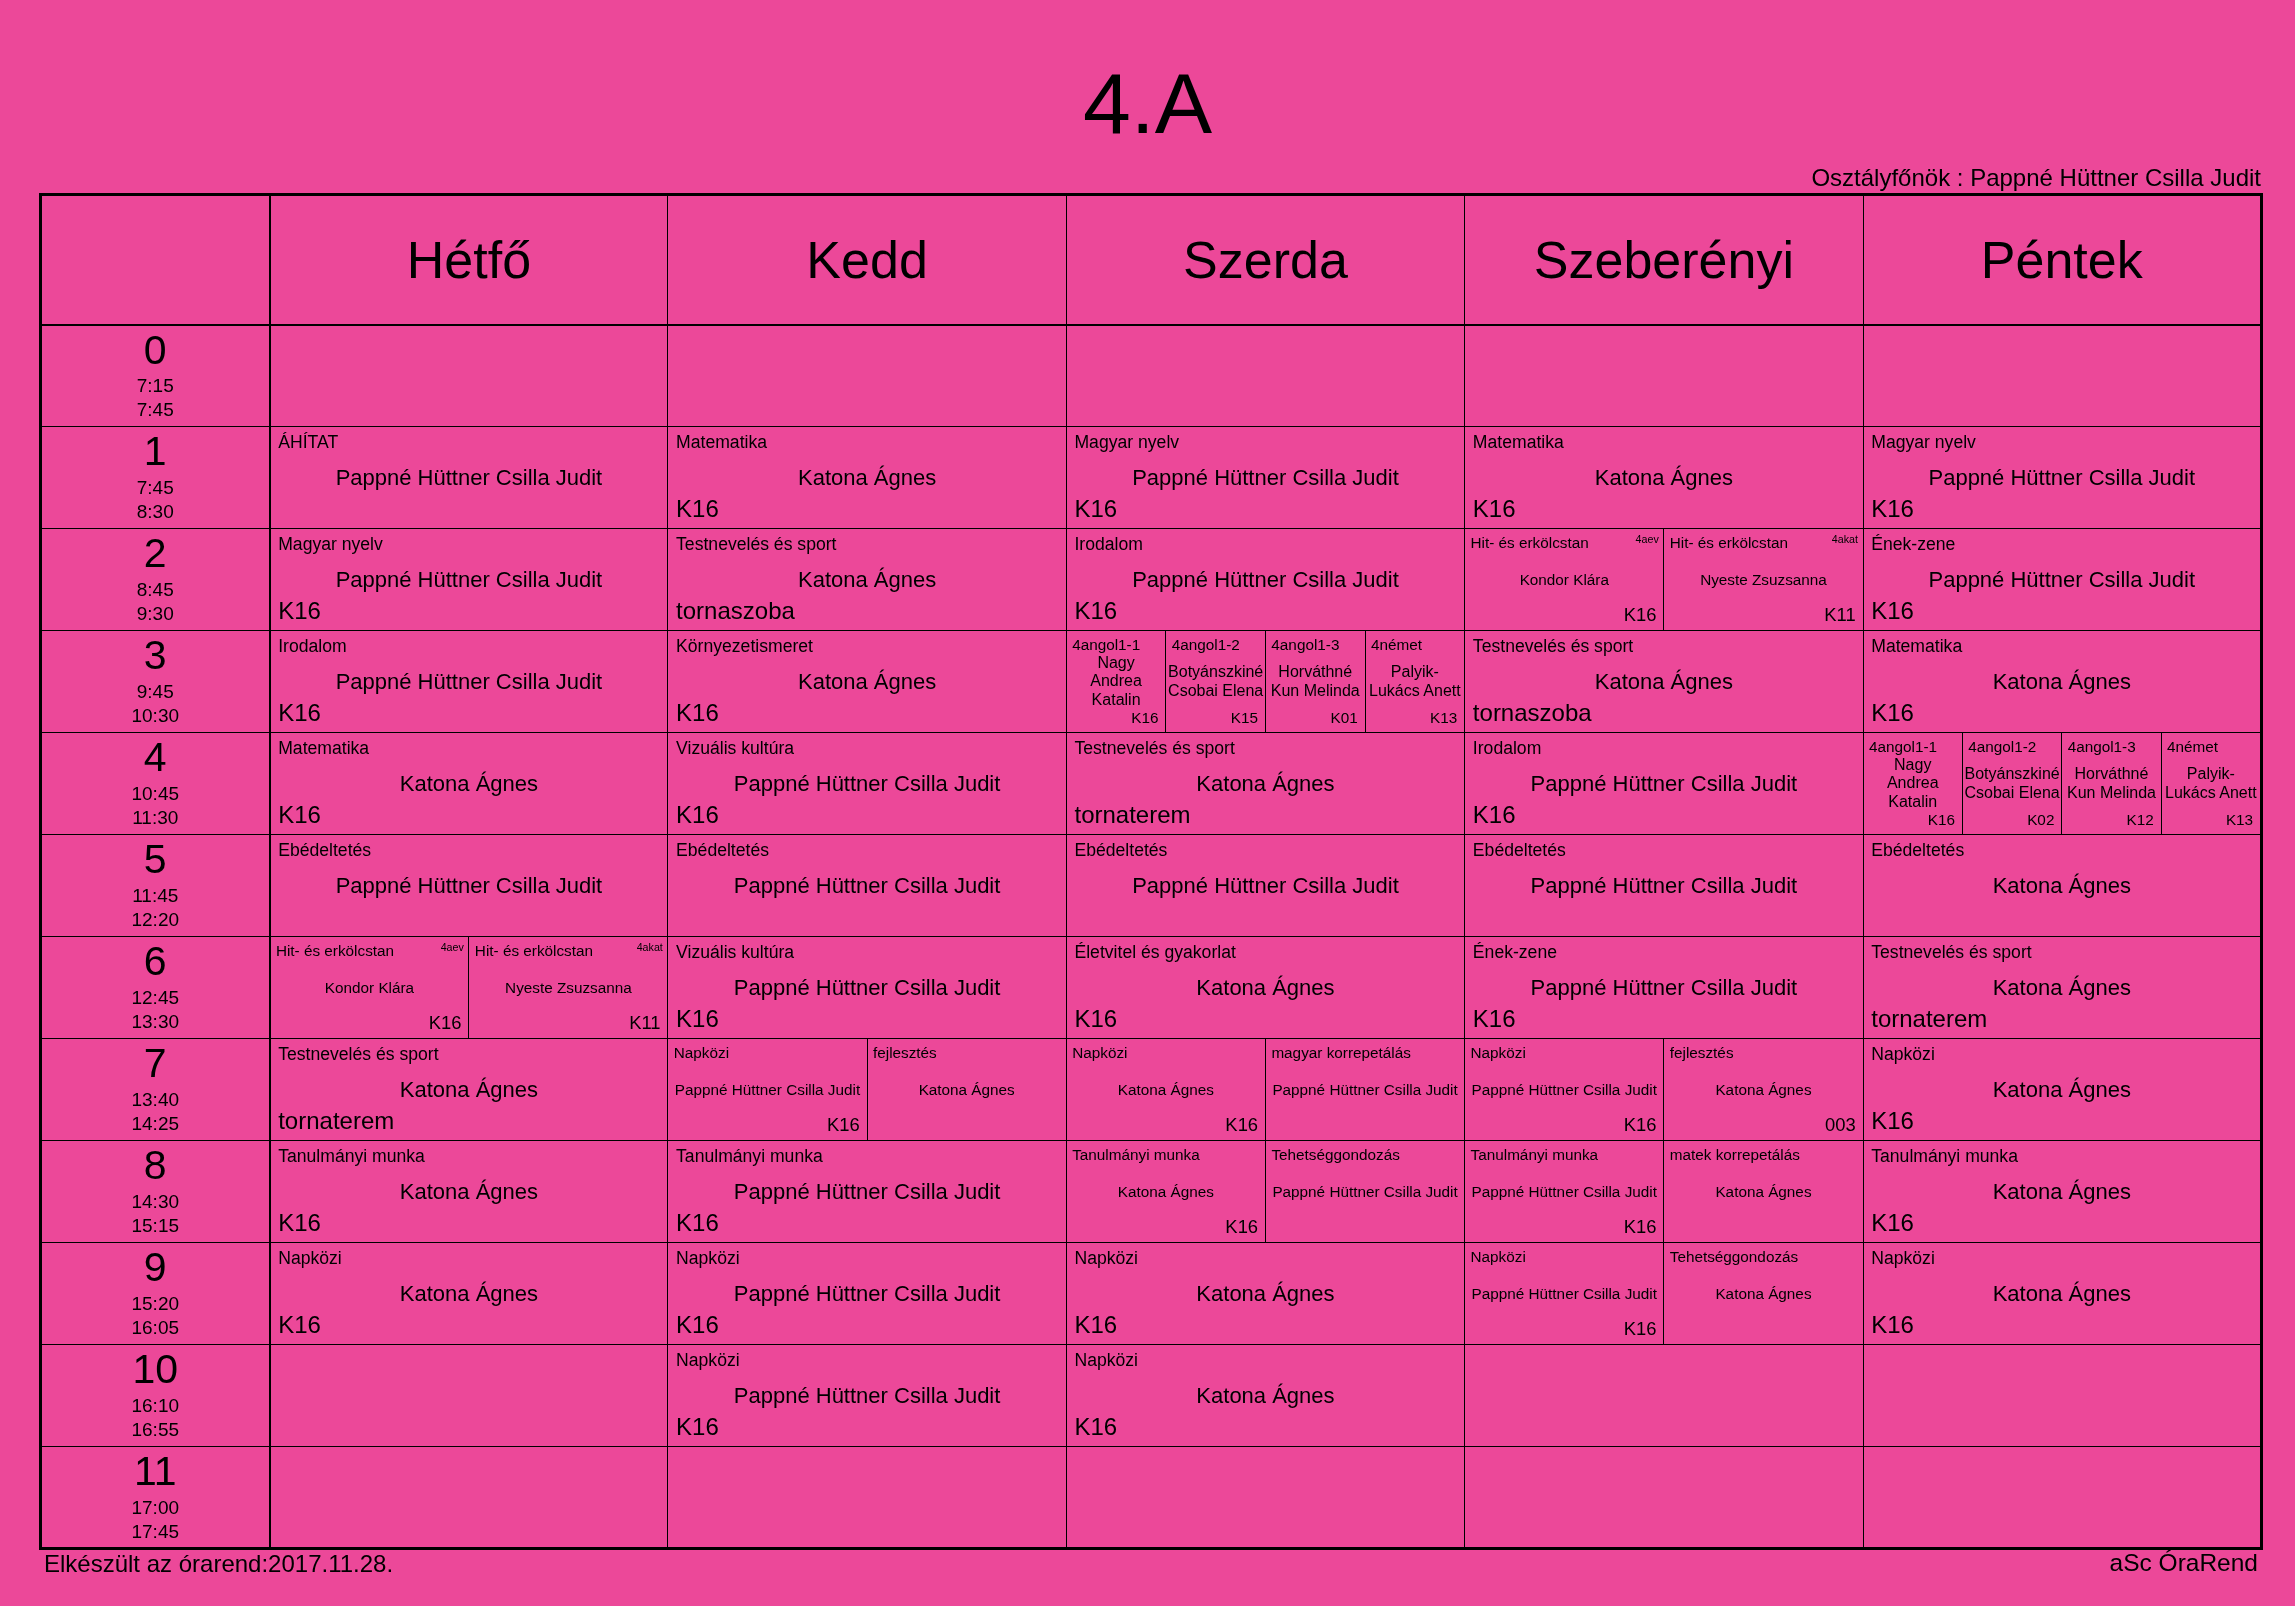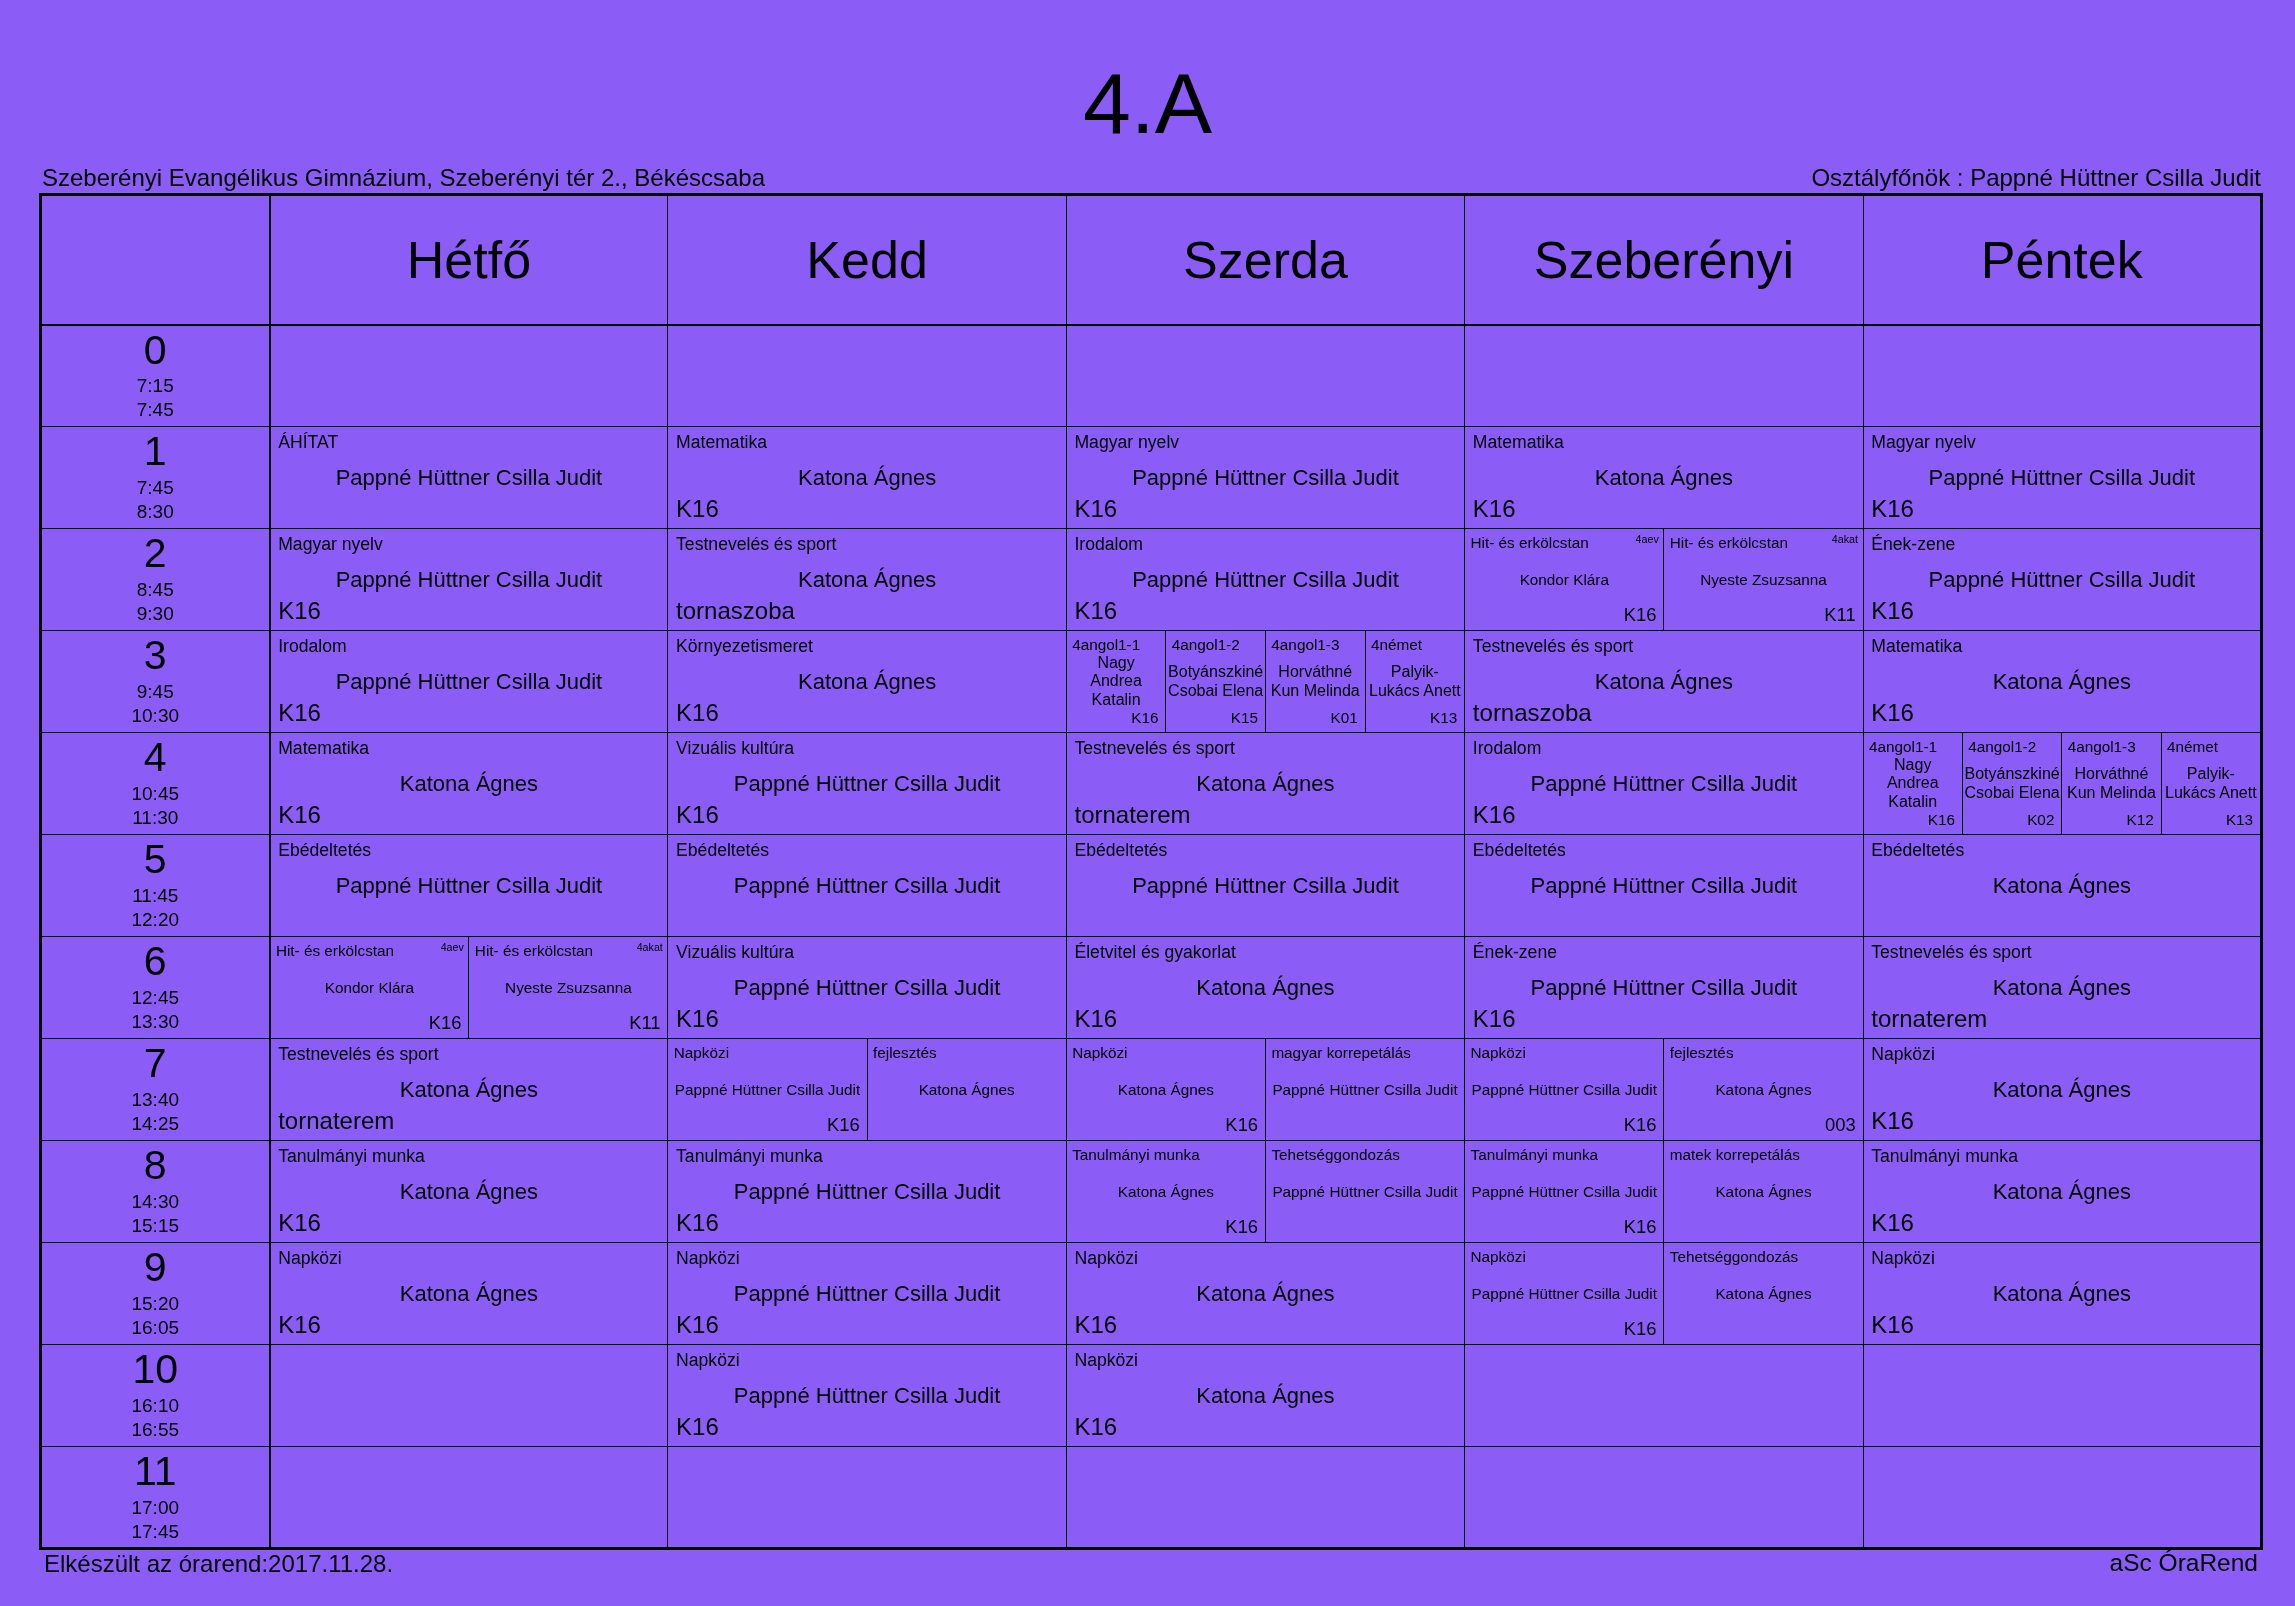--- a/index.html
+++ b/index.html
@@ -1,19 +1,19 @@
 <!DOCTYPE html>
 <html style="font-size:12.2px"><head>
 <meta charset="utf-8">
 <style>
   * { margin:0; padding:0; box-sizing:border-box; }
   html,body { background:#e8e8e8; }
   body { font-family:"Liberation Sans", sans-serif; color:#000; }
   .sheet {
-    position:relative; width:2295px; height:1606px; background:#8b5cf6; overflow:hidden;
+    position:relative; width:2295px; height:1606px; background:#ec4899; overflow:hidden;
   }
   .title {
     position:absolute; top:60px; left:0; width:100%;
     text-align:center; font-size:86px; line-height:1; font-weight:400;
   }
   .school {
     position:absolute; top:164px; left:42px; font-size:24px; font-weight:400;
   }
   .head-teacher {
     position:absolute; top:164px; right:34px; font-size:24px; font-weight:400;
@@ -53,21 +53,20 @@
   .split.n4 .tch  { font-size:16px; padding:0 3.1px; line-height:1.15; }
   .split.n4 .room { font-size:15.3px; bottom:4.6px; }
   .footer-left  { position:absolute; top:1550px; left:44px;  font-size:24px; }
   .footer-right { position:absolute; top:1549px; right:37px; font-size:24.5px; }
 </style>
 </head>
 <body>
 
 <div class="sheet">
   <div class="title">4.A</div>
-  <div class="school">Szeberényi Evangélikus Gimnázium, Szeberényi tér 2., Békéscsaba</div>
   <div class="head-teacher">Osztályfőnök : Pappné Hüttner Csilla Judit</div>
 
   <table class="tt">
     <colgroup>
       <col class="c-time">
       <col>
         <col>
         <col>
         <col>
         <col>

